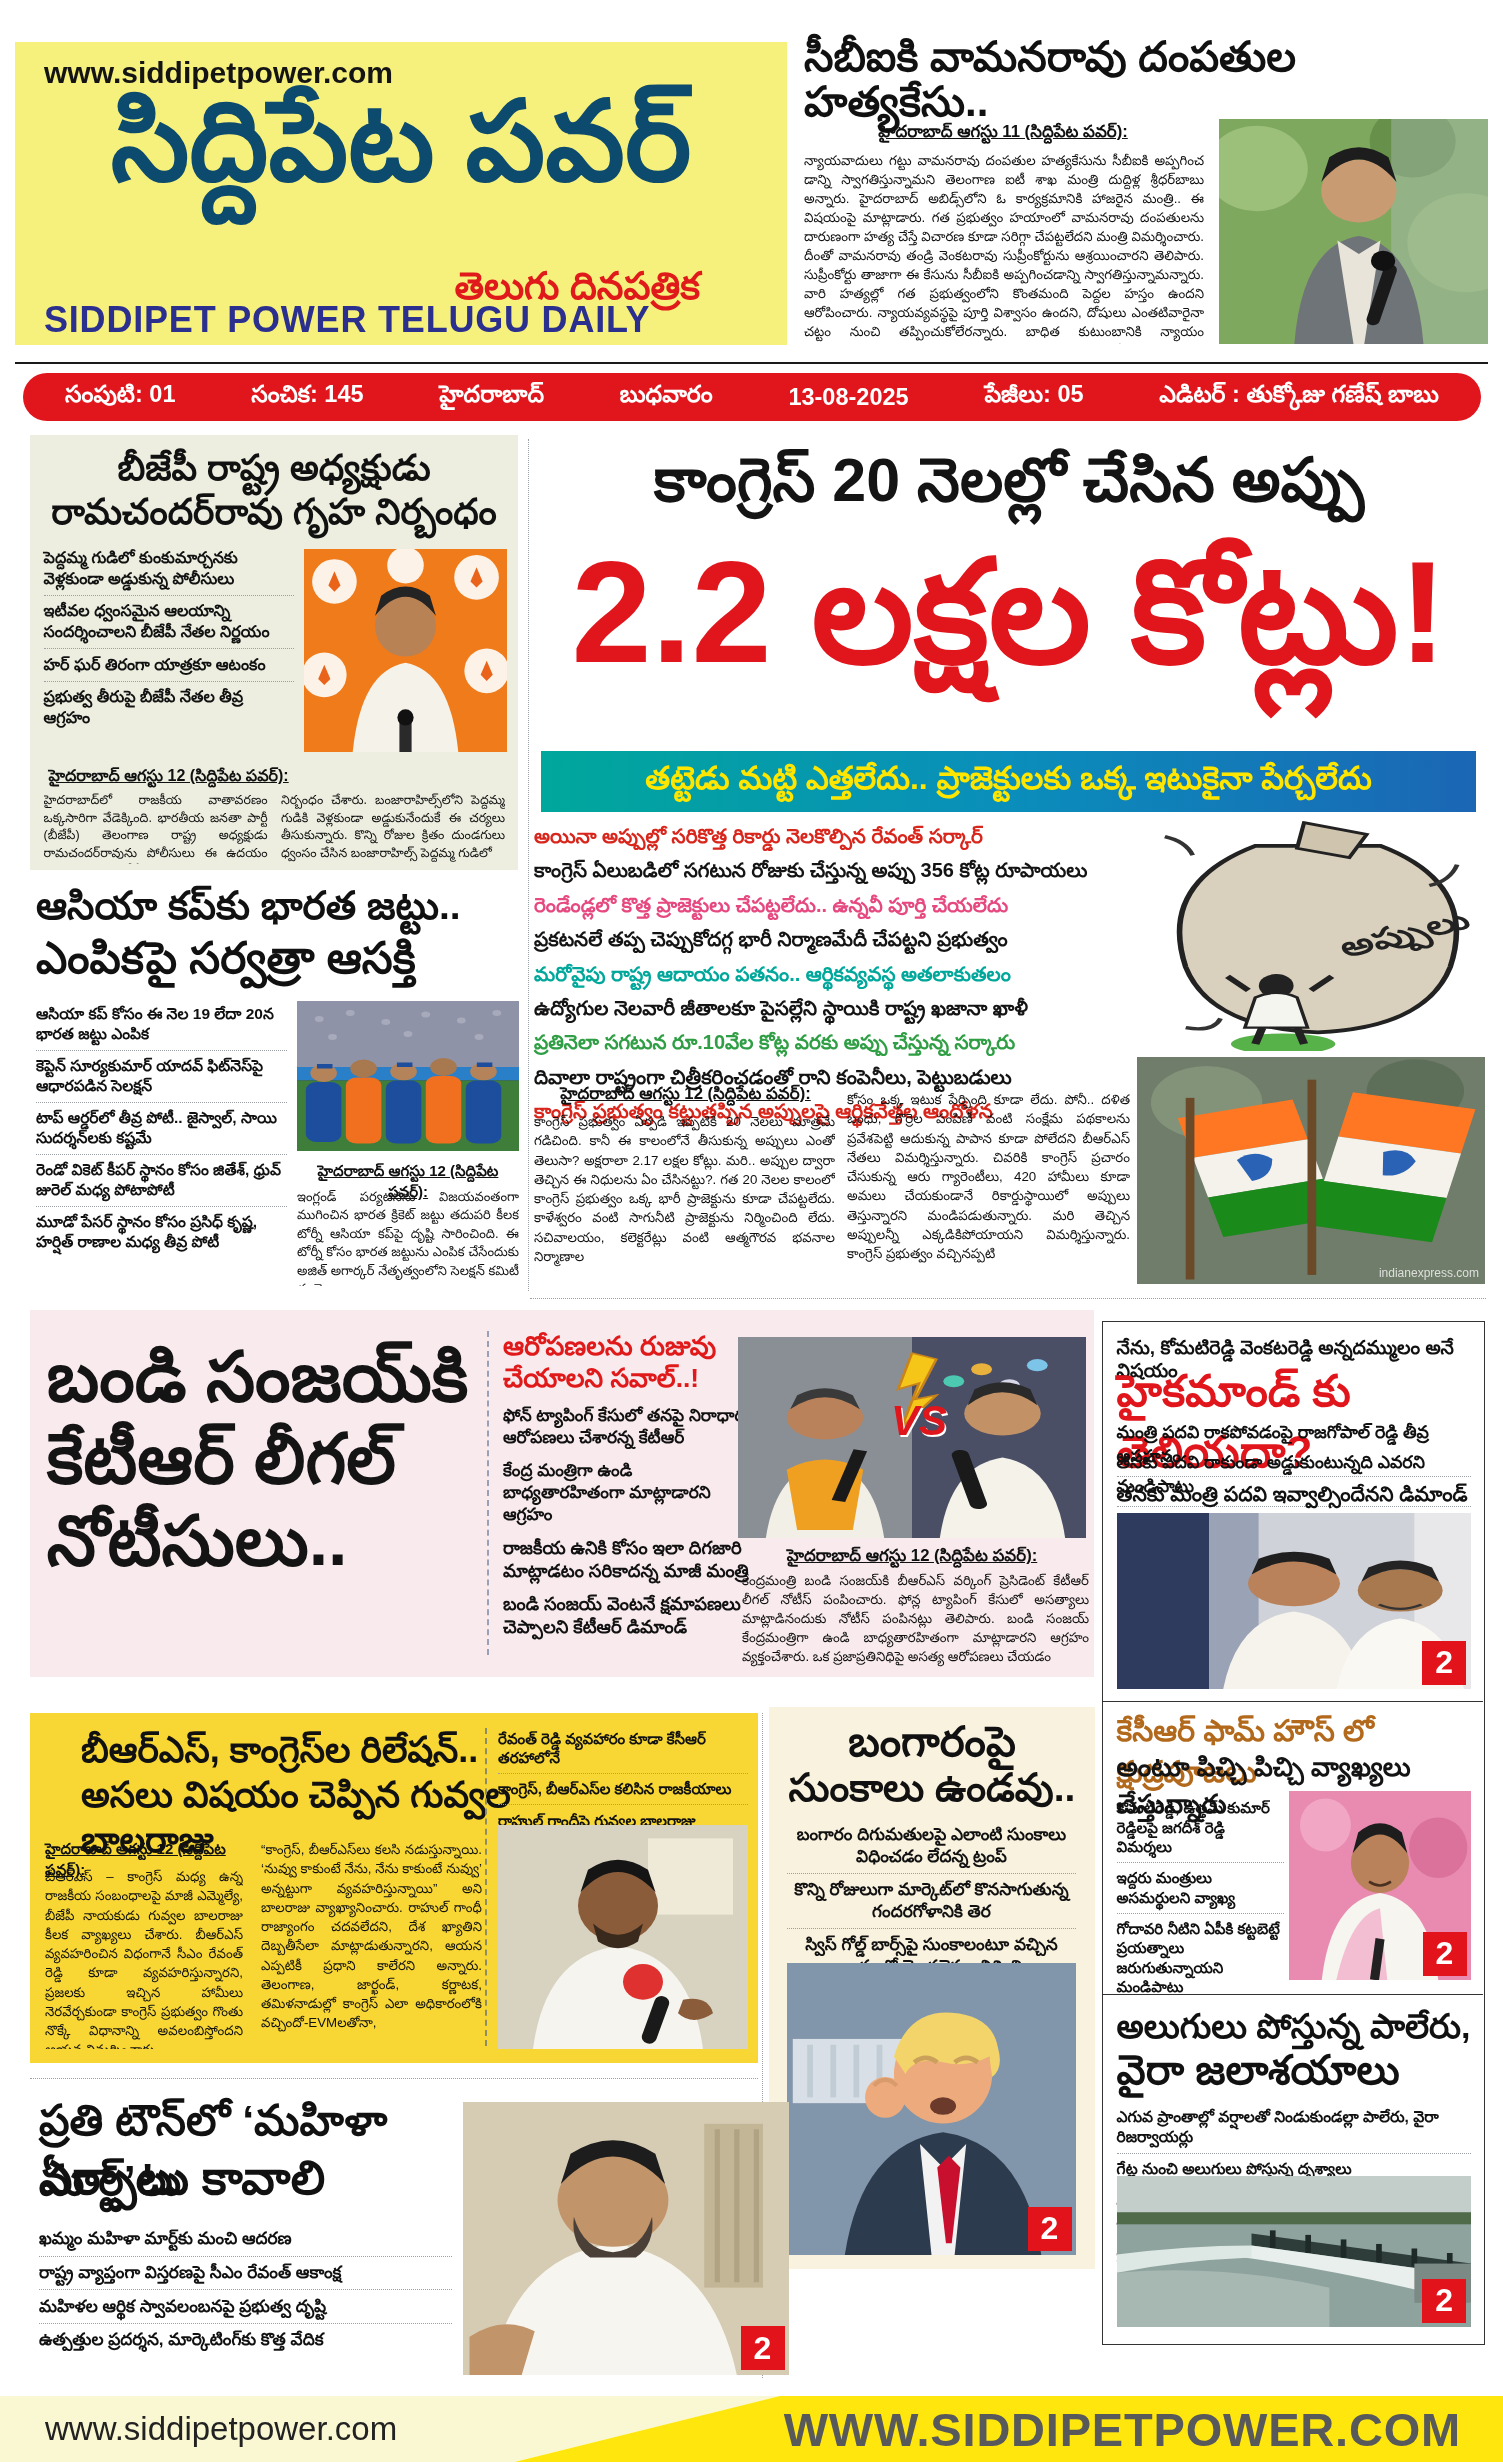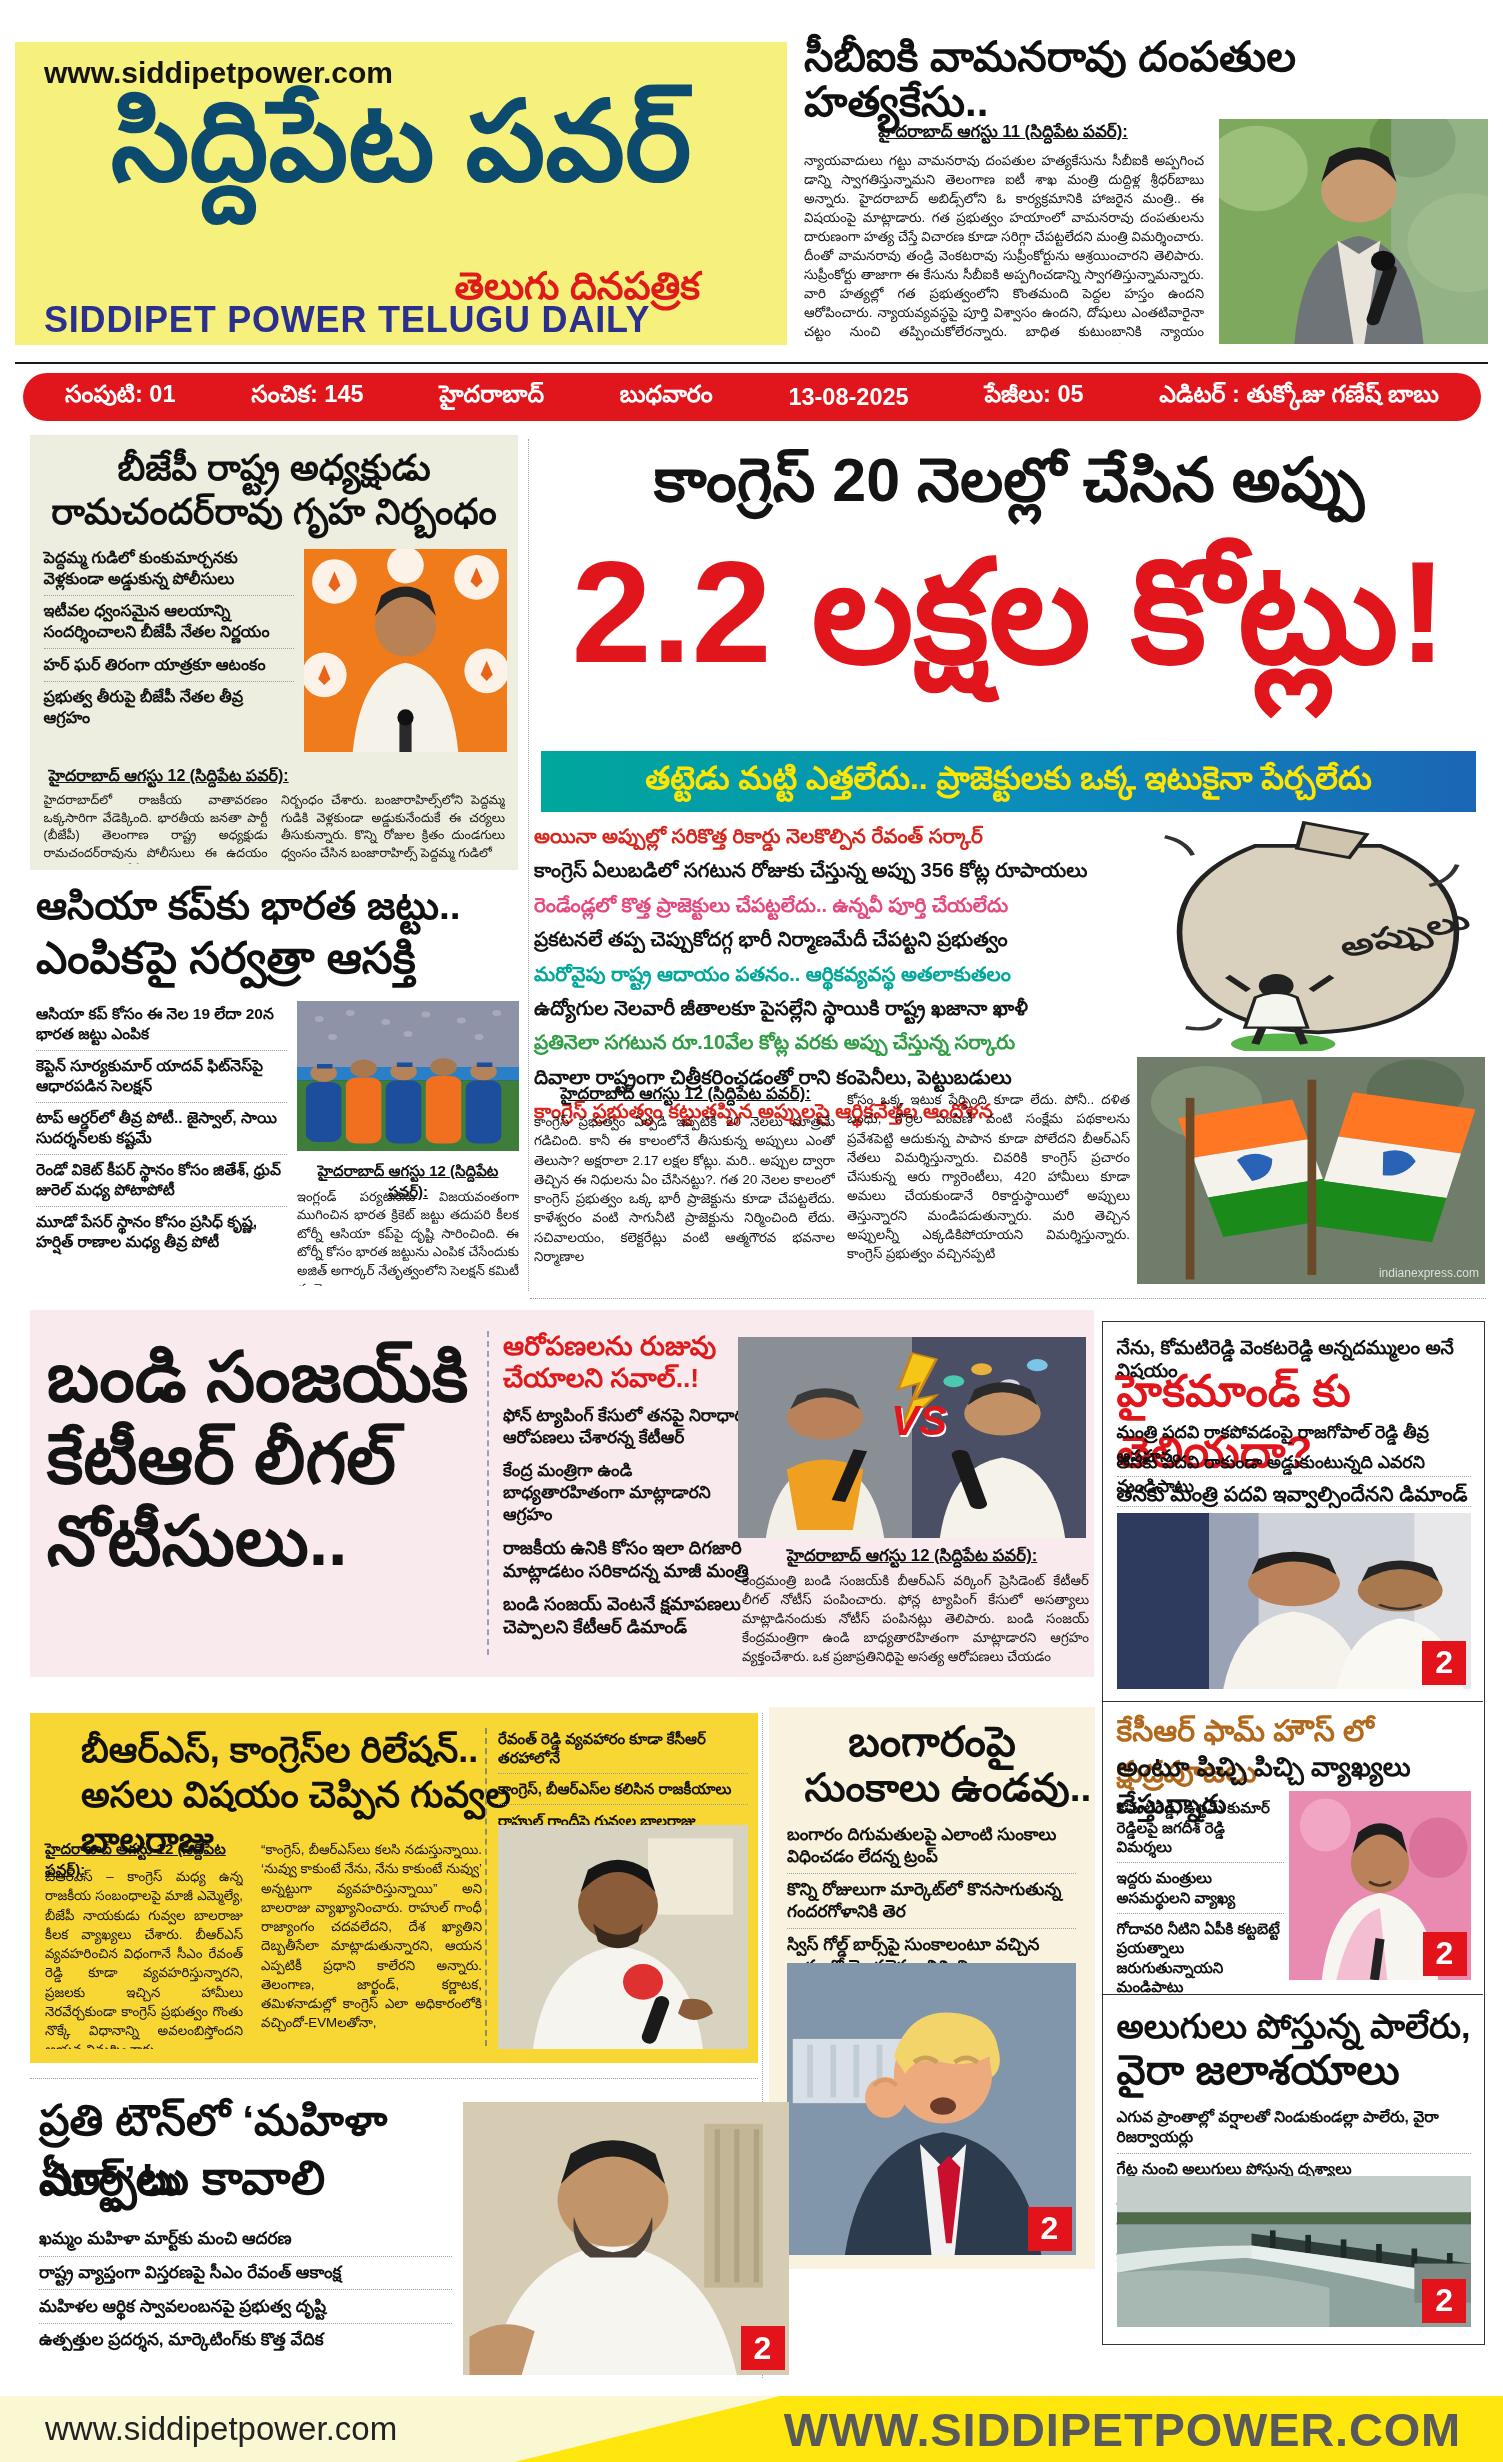--- a/index.html
+++ b/index.html
@@ -93,22 +93,22 @@
   #bala-c1{left:15px;top:154px;width:198px;height:182px;font-size:13.3px;line-height:1.45;}
   #bala-c2{left:231px;top:127px;width:221px;height:209px;font-size:13.3px;line-height:1.45;}
   #bala-vsep{left:455px;top:15px;height:318px;border-left:2.3px dashed #8d8d6a;}
   #bala-bul{left:468px;top:10.6px;width:250px;font-size:15px;font-weight:600;line-height:1.3;}
   #bala-photo{left:468px;top:112px;width:250px;height:224px;}
   #hsep2{left:30px;top:2078px;width:728px;border-top:1.5px dotted #9aa0a6;}
   #vsep2{left:762px;top:1713px;height:665px;border-left:1.5px dotted #9aa0a6;}
   
   #gold{left:769px;top:1707px;width:326px;height:562px;background:#f9f2df;}
   #gold-h1{left:0;top:10.6px;width:326px;font-size:42px;font-weight:800;}
-  #gold-h2{left:0;top:59px;width:326px;font-size:39px;font-weight:800;margin-left:16px;}
-  #gold-bul{left:18px;top:112px;width:289px;font-size:17px;font-weight:600;line-height:1.28;}
+  #gold-h2{left:0;top:59px;width:326px;font-size:39px;font-weight:800;}
+  #gold-bul{left:18px;top:112px;width:289px;font-size:17px;font-weight:600;line-height:1.28;text-align:center;}
   #gold-photo{left:18px;top:256px;width:289px;height:292px;}
   
   #mah{left:30px;top:2088px;width:728px;height:289px;background:#fff;}
   #mah-h1{left:9px;top:7.6px;width:424px;font-size:43px;font-weight:800;}
   #mah-h2{left:9px;top:62px;width:424px;font-size:47px;font-weight:800;}
   #mah-bul{left:9px;top:135px;width:413px;font-size:17px;font-weight:600;line-height:1.3;}
   #mah-photo{left:433px;top:13.6px;width:326px;height:273px;}
   
   #footer{left:0;top:2396px;width:1503px;height:66px;background:#ffe60d;}
   #footer-left-bg{position:absolute;left:0;top:0;width:780px;height:66px;background:#faf8d2;

